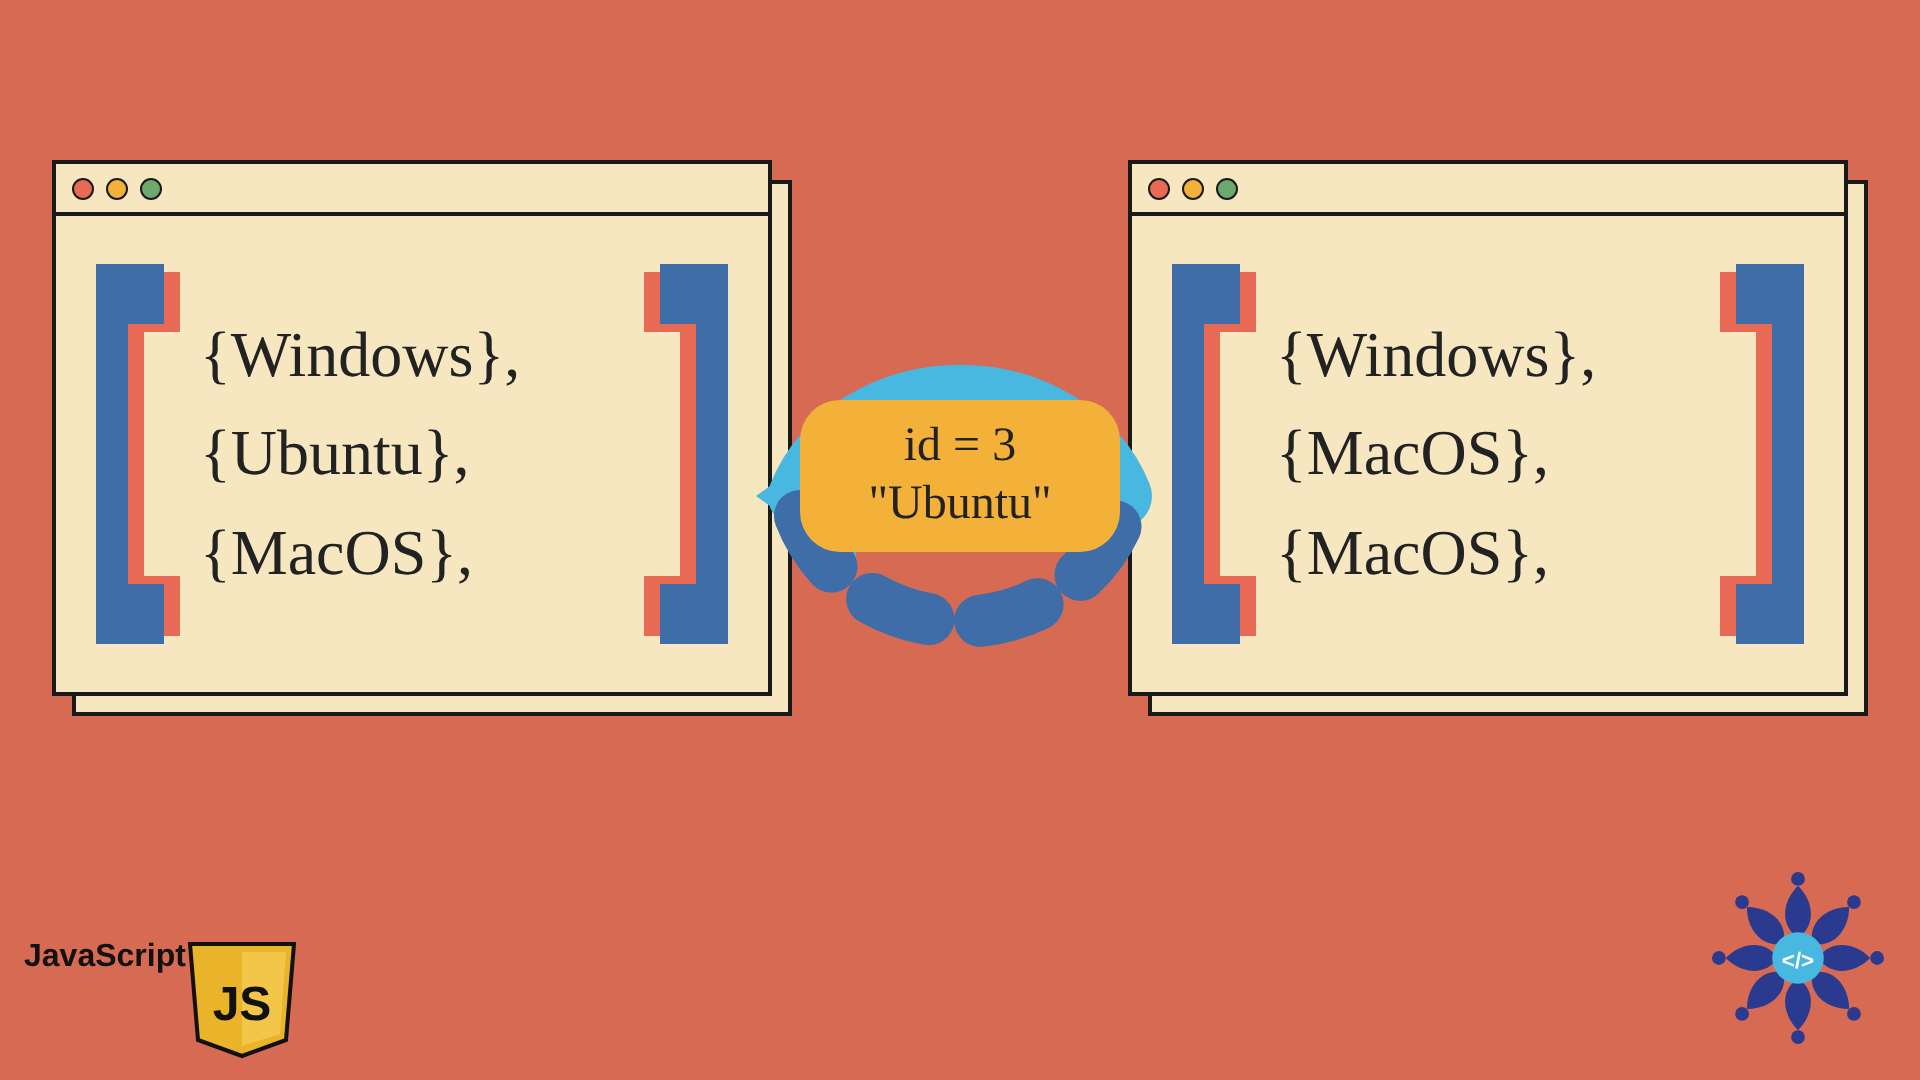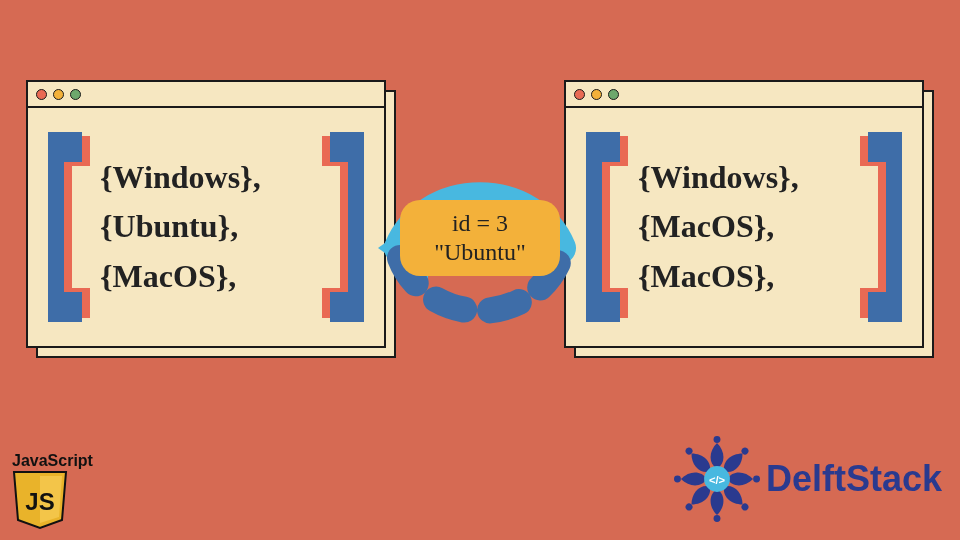--- a/index.html
+++ b/index.html
@@ -19,21 +19,21 @@
     height: 280px;
   }
   .stack .card {
     position: absolute;
     width: 360px;
     height: 268px;
     background: #f6e7c1;
     border: 2px solid #1a1a1a;
   }
   .stack .back  { left: 10px; top: 10px; }
-  .stack .front { left: 0;    top: 0; font-weight: bold; }
+  .stack .front { left: 0;    top: 0; }
   .titlebar {
     height: 26px;
     border-bottom: 2px solid #1a1a1a;
     display: flex;
     align-items: center;
     padding-left: 8px;
     gap: 6px;
   }
   .dot {
     width: 11px; height: 11px; border-radius: 50%;
@@ -96,21 +96,20 @@
     line-height: 1.2;
     z-index: 5;
   }
 
   
   .jsbadge {
     position: absolute;
     left: 12px;
     bottom: 10px;
     display: flex;
-    flex-direction: column;
     align-items: flex-start;
   }
   .jsbadge .txt {
     font-family: Arial, Helvetica, sans-serif;
     font-weight: 700;
     font-size: 16px;
     color: #111;
   }
   .jsbadge .shield {
     width: 56px; height: 60px;
@@ -260,14 +259,13 @@
           </g>
         <g transform="rotate(315)">
             <path d="M0 -42 C 10 -32 10 -18 0 -12 C -10 -18 -10 -32 0 -42 Z"></path>
             <circle cx="0" cy="-46" r="4"></circle>
           </g>
       </g>
     </g>
     <circle cx="50" cy="50" r="15" fill="#48b8e0"></circle>
     <text x="50" y="56" text-anchor="middle" font-family="Arial" font-weight="700" font-size="13" fill="#fff">&lt;/&gt;</text>
   </svg>
-  <div class="name">DelftStack</div>
 </div>
 
 </body></html>

